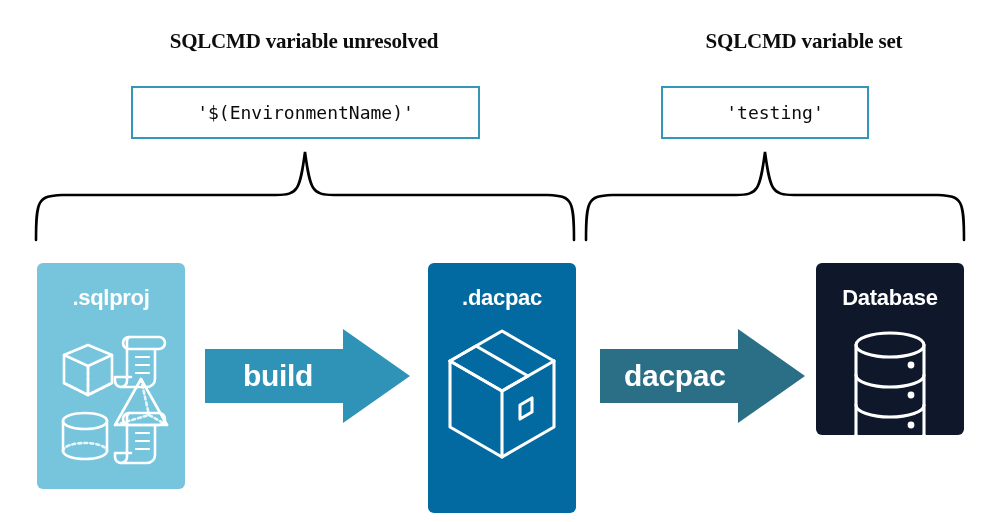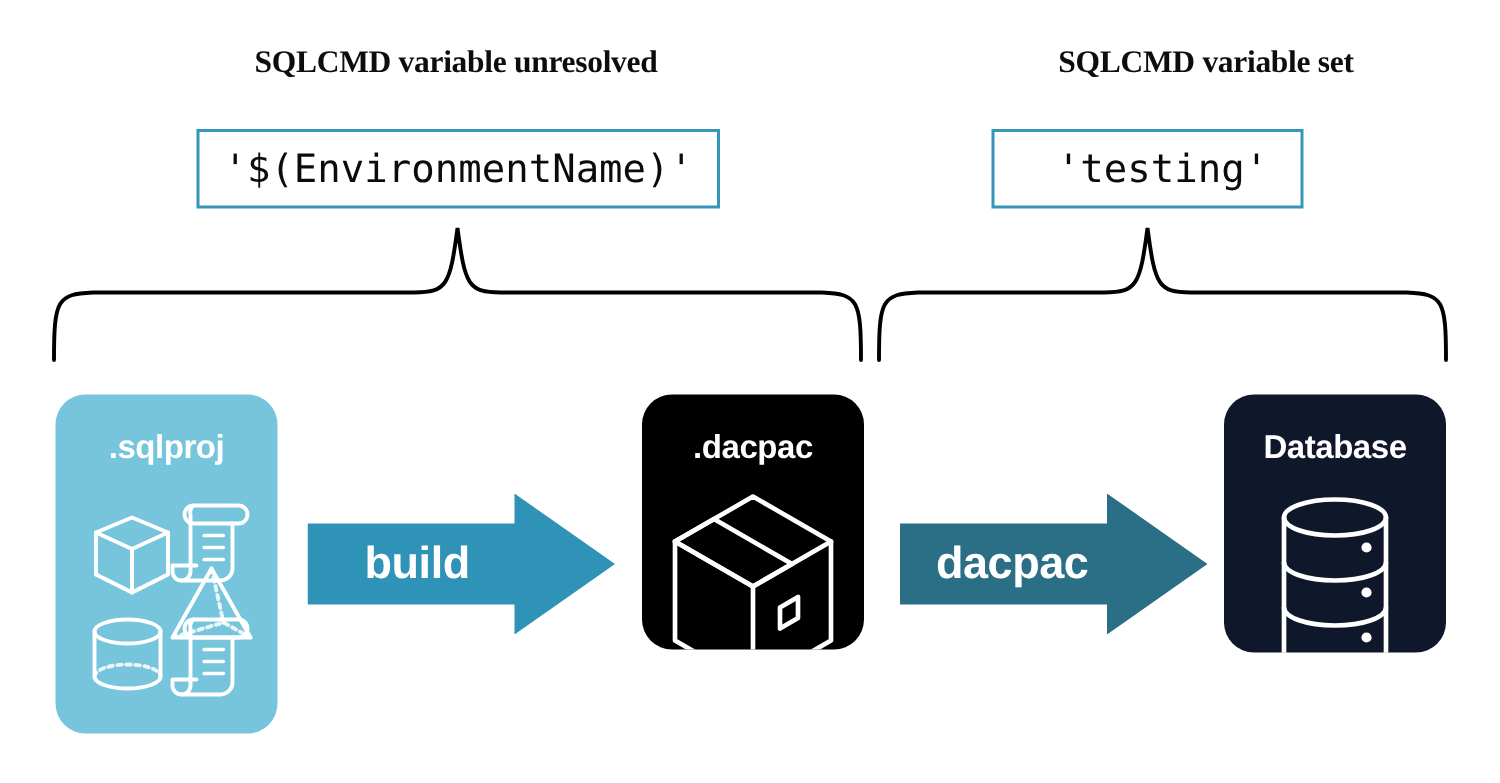--- a/index.html
+++ b/index.html
@@ -32,21 +32,21 @@
   #title-left  { left: 0px;   top: 29px; width: 608px; }
   #title-right { left: 608px; top: 29px; width: 392px; }
 
   
   .code-box {
     position: absolute;
     box-sizing: border-box;
     border: 2px solid #3596b8;
     background: #ffffff;
     font-family: "DejaVu Sans Mono", monospace;
-    font-size: 26px;
+    font-size: 18px;
     color: #0b0b0b;
     display: flex;
     align-items: center;
     justify-content: center;
     letter-spacing: 0px;
   }
   #code-left  { left: 131px; top: 86px; width: 349px; height: 53px; }
   #code-right { left: 661px; top: 86px; width: 208px; height: 53px; padding-left: 20px; }
 
   
@@ -54,38 +54,38 @@
     position: absolute;
     top: 0; left: 0;
     width: 1000px;
     height: 522px;
     pointer-events: none;
   }
 
   
   .card {
     position: absolute;
-    border-radius: 20px;
+    border-radius: 6px;
     box-sizing: border-box;
     overflow: hidden;
   }
   .card-label {
     position: absolute;
     left: 0;
     width: 100%;
     text-align: center;
     font-family: "Liberation Sans", sans-serif;
     font-weight: bold;
     font-size: 22px;
     color: #ffffff;
     letter-spacing: -0.3px;
     white-space: nowrap;
   }
   #card-sqlproj  { left: 37px;  top: 263px; width: 148px; height: 226px; background: #76c5dd; }
-  #card-dacpac   { left: 428px; top: 263px; width: 148px; height: 170px; background: #000000; }
+  #card-dacpac   { left: 428px; top: 263px; width: 148px; height: 250px; background: #0369a1; }
   #card-database { left: 816px; top: 263px; width: 148px; height: 172px; background: #0f172a; }
 
   #card-sqlproj  .card-label { top: 22px; }
   #card-dacpac   .card-label { top: 22px; }
   #card-database .card-label { top: 22px; }
 
   .card-art {
     position: absolute;
     left: 0;
     width: 100%;

